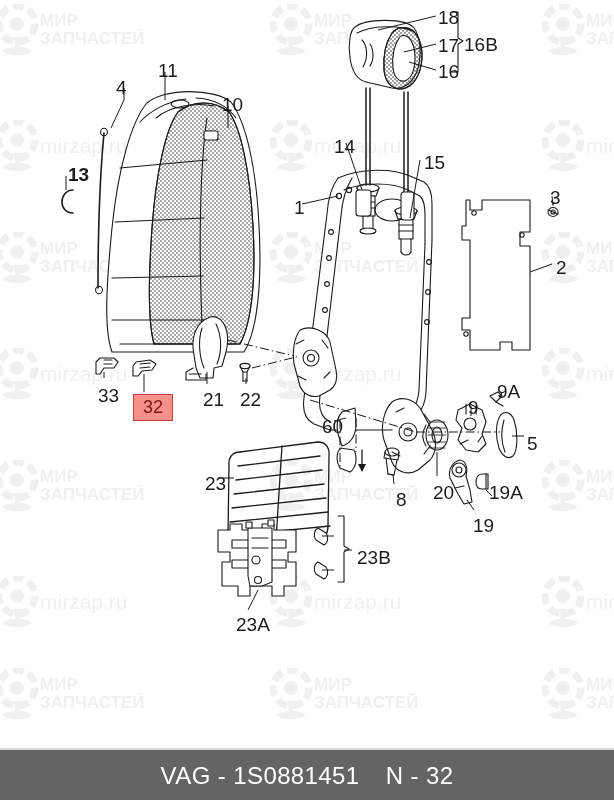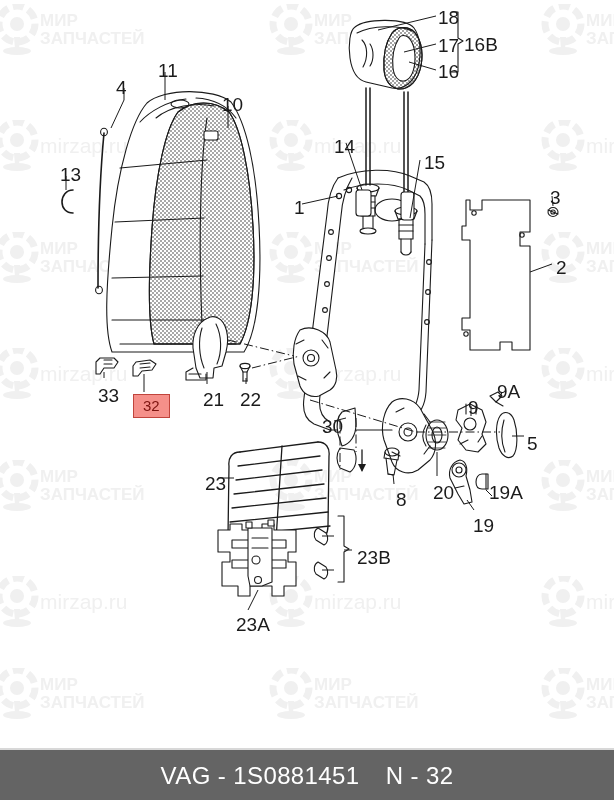--- a/index.html
+++ b/index.html
@@ -66,21 +66,21 @@
     font-size: 19px;
     font-family: "Liberation Sans", sans-serif;
     white-space: nowrap;
     line-height: 1;
   }
   .callout.hl {
     background: #f5908a;
     border: 1px solid #c0443c;
     color: #7d1410;
     padding: 3px 9px 4px 9px;
-    font-size: 15px;
+    font-size: 18px;
   }
   
   #footer-bar {
     position: absolute;
     left: 0;
     top: 748px;
     width: 614px;
     height: 52px;
     background: #646464;
     border-top: 2px solid #d8d8d8;
@@ -669,35 +669,35 @@
         <path d="M416,432 L500,432" stroke-dasharray="9,3,1.5,3"></path>
         <path d="M310,400 L416,432" stroke-dasharray="9,3,1.5,3"></path>
       </g>
     </svg>
   </div>
 
   <div id="callout-layer">
       <div class="callout" style="left: 116px; top: 78px;">4</div>
       <div class="callout" style="left: 158px; top: 61px;">11</div>
       <div class="callout" style="left: 222px; top: 95px; text-align: center;">10</div>
-      <div class="callout" style="left: 60px; top: 165px;">13</div>
+      <div class="callout" style="left: 68px; top: 165px; font-weight: bold;">13</div>
       <div class="callout" style="left: 438px; top: 8px;">18</div>
       <div class="callout" style="left: 438px; top: 36px;">17</div>
       <div class="callout" style="left: 438px; top: 62px;">16</div>
       <div class="callout" style="left: 464px; top: 35px;">16B</div>
       <div class="callout" style="left: 334px; top: 137px;">14</div>
       <div class="callout" style="left: 424px; top: 153px;">15</div>
       <div class="callout" style="left: 294px; top: 198px;">1</div>
       <div class="callout" style="left: 550px; top: 188px;">3</div>
       <div class="callout" style="left: 556px; top: 258px;">2</div>
       <div class="callout" style="left: 98px; top: 386px;">33</div>
       <div class="callout hl" style="left: 133px; top: 394px;">32</div>
       <div class="callout" style="left: 203px; top: 390px;">21</div>
       <div class="callout" style="left: 240px; top: 390px; text-align: right;">22</div>
-      <div class="callout" style="left: 322px; top: 417px;">30</div>
+      <div class="callout" style="left: 322px; top: 417px;">60</div>
       <div class="callout" style="left: 396px; top: 490px;">8</div>
       <div class="callout" style="left: 468px; top: 398px;">9</div>
       <div class="callout" style="left: 497px; top: 382px;">9A</div>
       <div class="callout" style="left: 527px; top: 434px;">5</div>
       <div class="callout" style="left: 433px; top: 483px;">20</div>
       <div class="callout" style="left: 473px; top: 516px;">19</div>
       <div class="callout" style="left: 489px; top: 483px; text-align: right;">19A</div>
       <div class="callout" style="left: 205px; top: 474px;">23</div>
       <div class="callout" style="left: 236px; top: 615px;">23A</div>
       <div class="callout" style="left: 357px; top: 548px;">23B</div>

